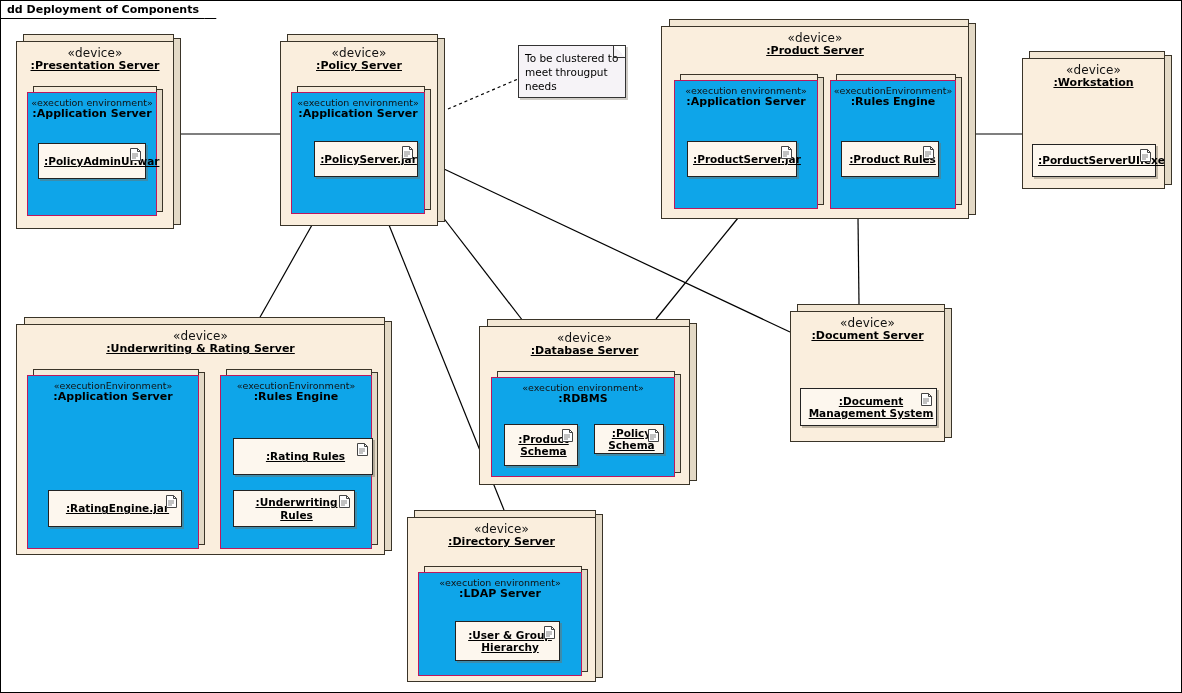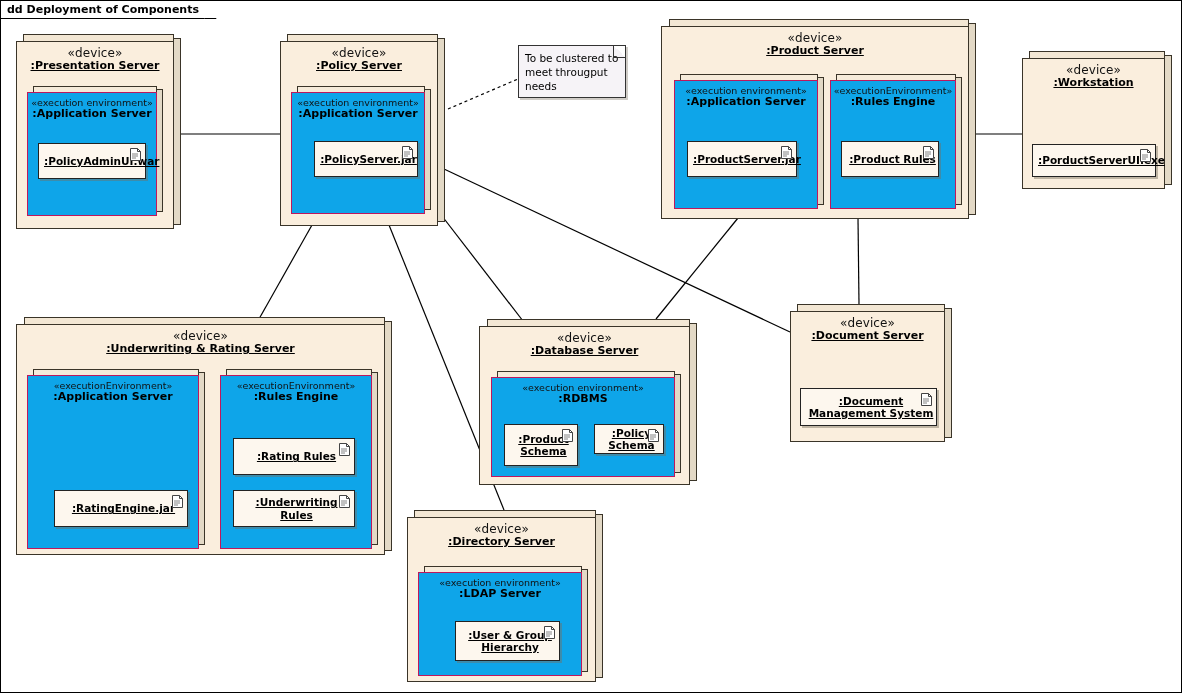--- a/index.html
+++ b/index.html
@@ -227,40 +227,40 @@
       </div>
 
       <div class="ee" style="left:10px;top:44px;width:178px;height:180px;">
         <div class="ee-top" style="left:6px;top:0;width:166px;height:7px;"></div>
         <div class="ee-side" style="right:0;top:3px;width:7px;height:173px;"></div>
         <div class="ee-face">
           <div class="ee-hdr">
             <div class="ee-stereo">«executionEnvironment»</div>
             <div class="ee-name">:Application Server</div>
           </div>
-          <div class="artifact" style="left:26px;top:114px;width:134px;height:37px;">
+          <div class="artifact" style="left:20px;top:114px;width:134px;height:37px;">
             <span class="art-label">:RatingEngine.jar</span>
             <svg class="art-icon" viewBox="0 0 11 13">
               <path d="M0.5 0.5h7l3 3v9h-10z" fill="#fff" stroke="#444" stroke-width="1"></path>
               <path d="M7.5 0.5v3h3" fill="none" stroke="#444" stroke-width="1"></path>
               <path d="M2 6h6M2 8h6M2 10h4" stroke="#666" stroke-width="0.8"></path>
             </svg>
           </div>
         </div>
       </div>
 
       <div class="ee" style="left:203px;top:44px;width:158px;height:180px;">
         <div class="ee-top" style="left:6px;top:0;width:146px;height:7px;"></div>
         <div class="ee-side" style="right:0;top:3px;width:7px;height:173px;"></div>
         <div class="ee-face">
           <div class="ee-hdr">
             <div class="ee-stereo">«executionEnvironment»</div>
             <div class="ee-name">:Rules Engine</div>
           </div>
-          <div class="artifact" style="left:12px;top:62px;width:122px;height:37px;">
+          <div class="artifact" style="left:12px;top:62px;width:140px;height:37px;">
             <span class="art-label">:Rating Rules</span>
             <svg class="art-icon" viewBox="0 0 11 13">
               <path d="M0.5 0.5h7l3 3v9h-10z" fill="#fff" stroke="#444" stroke-width="1"></path>
               <path d="M7.5 0.5v3h3" fill="none" stroke="#444" stroke-width="1"></path>
               <path d="M2 6h6M2 8h6M2 10h4" stroke="#666" stroke-width="0.8"></path>
             </svg>
           </div>
           <div class="artifact" style="left:12px;top:114px;width:122px;height:37px;">
             <span class="art-label">:Underwriting Rules</span>
             <svg class="art-icon" viewBox="0 0 11 13">

